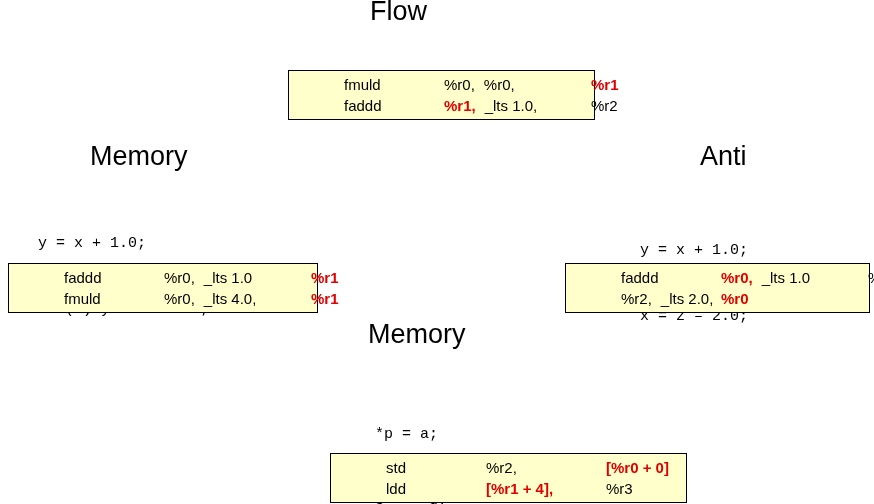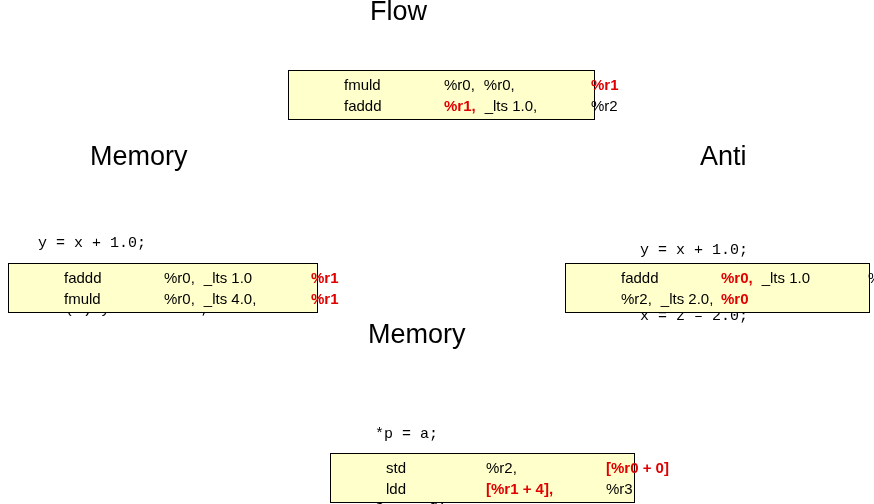--- a/index.html
+++ b/index.html
@@ -27,21 +27,21 @@
   .t-output { left:90px;  top:141px; }
   .c-output { left:38px;  top:189px; }
   .b-output { left:8px;   top:263px; width:310px; }
 
   .t-anti   { left:700px; top:141px; }
   .c-anti   { left:640px; top:196px; }
   .b-anti   { left:565px; top:263px; width:305px; }
 
   .t-memory { left:368px; top:319px; }
   .c-memory { left:375px; top:380px; }
-  .b-memory { left:330px; top:453px; width:305px; }
+  .b-memory { left:330px; top:453px; width:357px; }
 </style>
 </head>
 <body>
 
 <div class="canvas">
 
   <section id="sec-flow">
     <h2 class="title t-flow">Flow</h2>
     <div class="code c-flow">
       <div>y = x*x + 1.0;</div>

